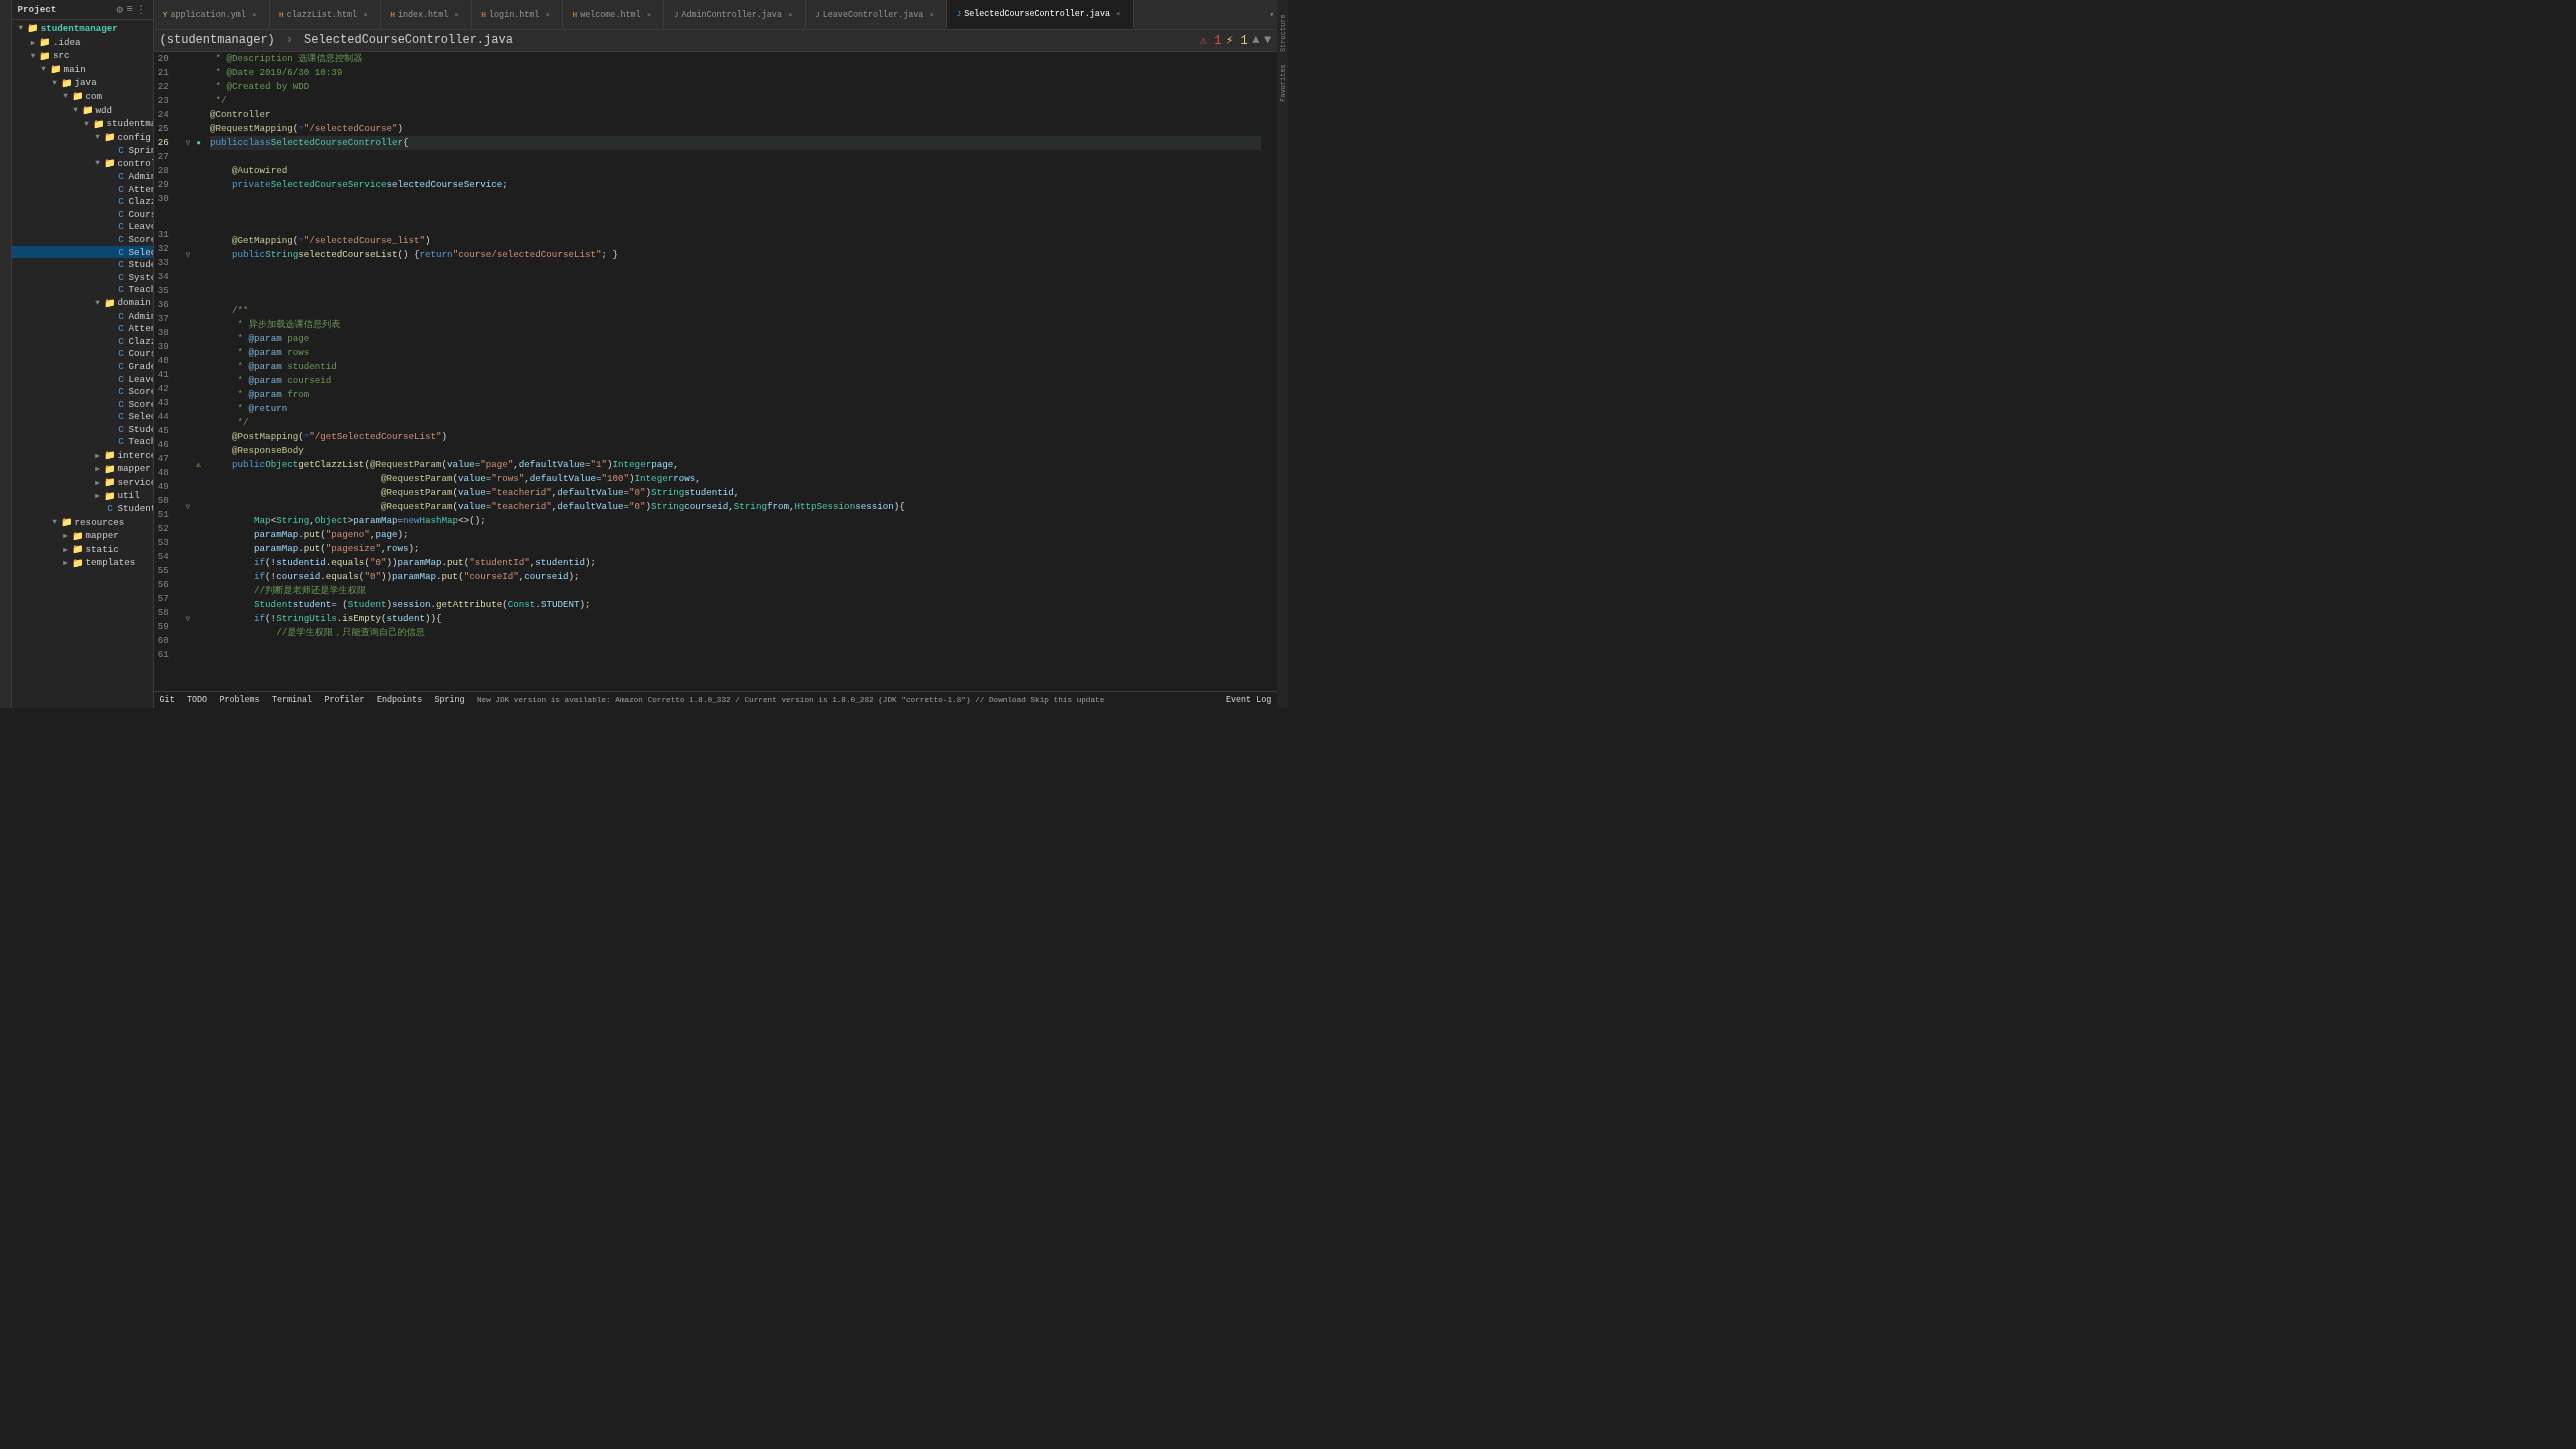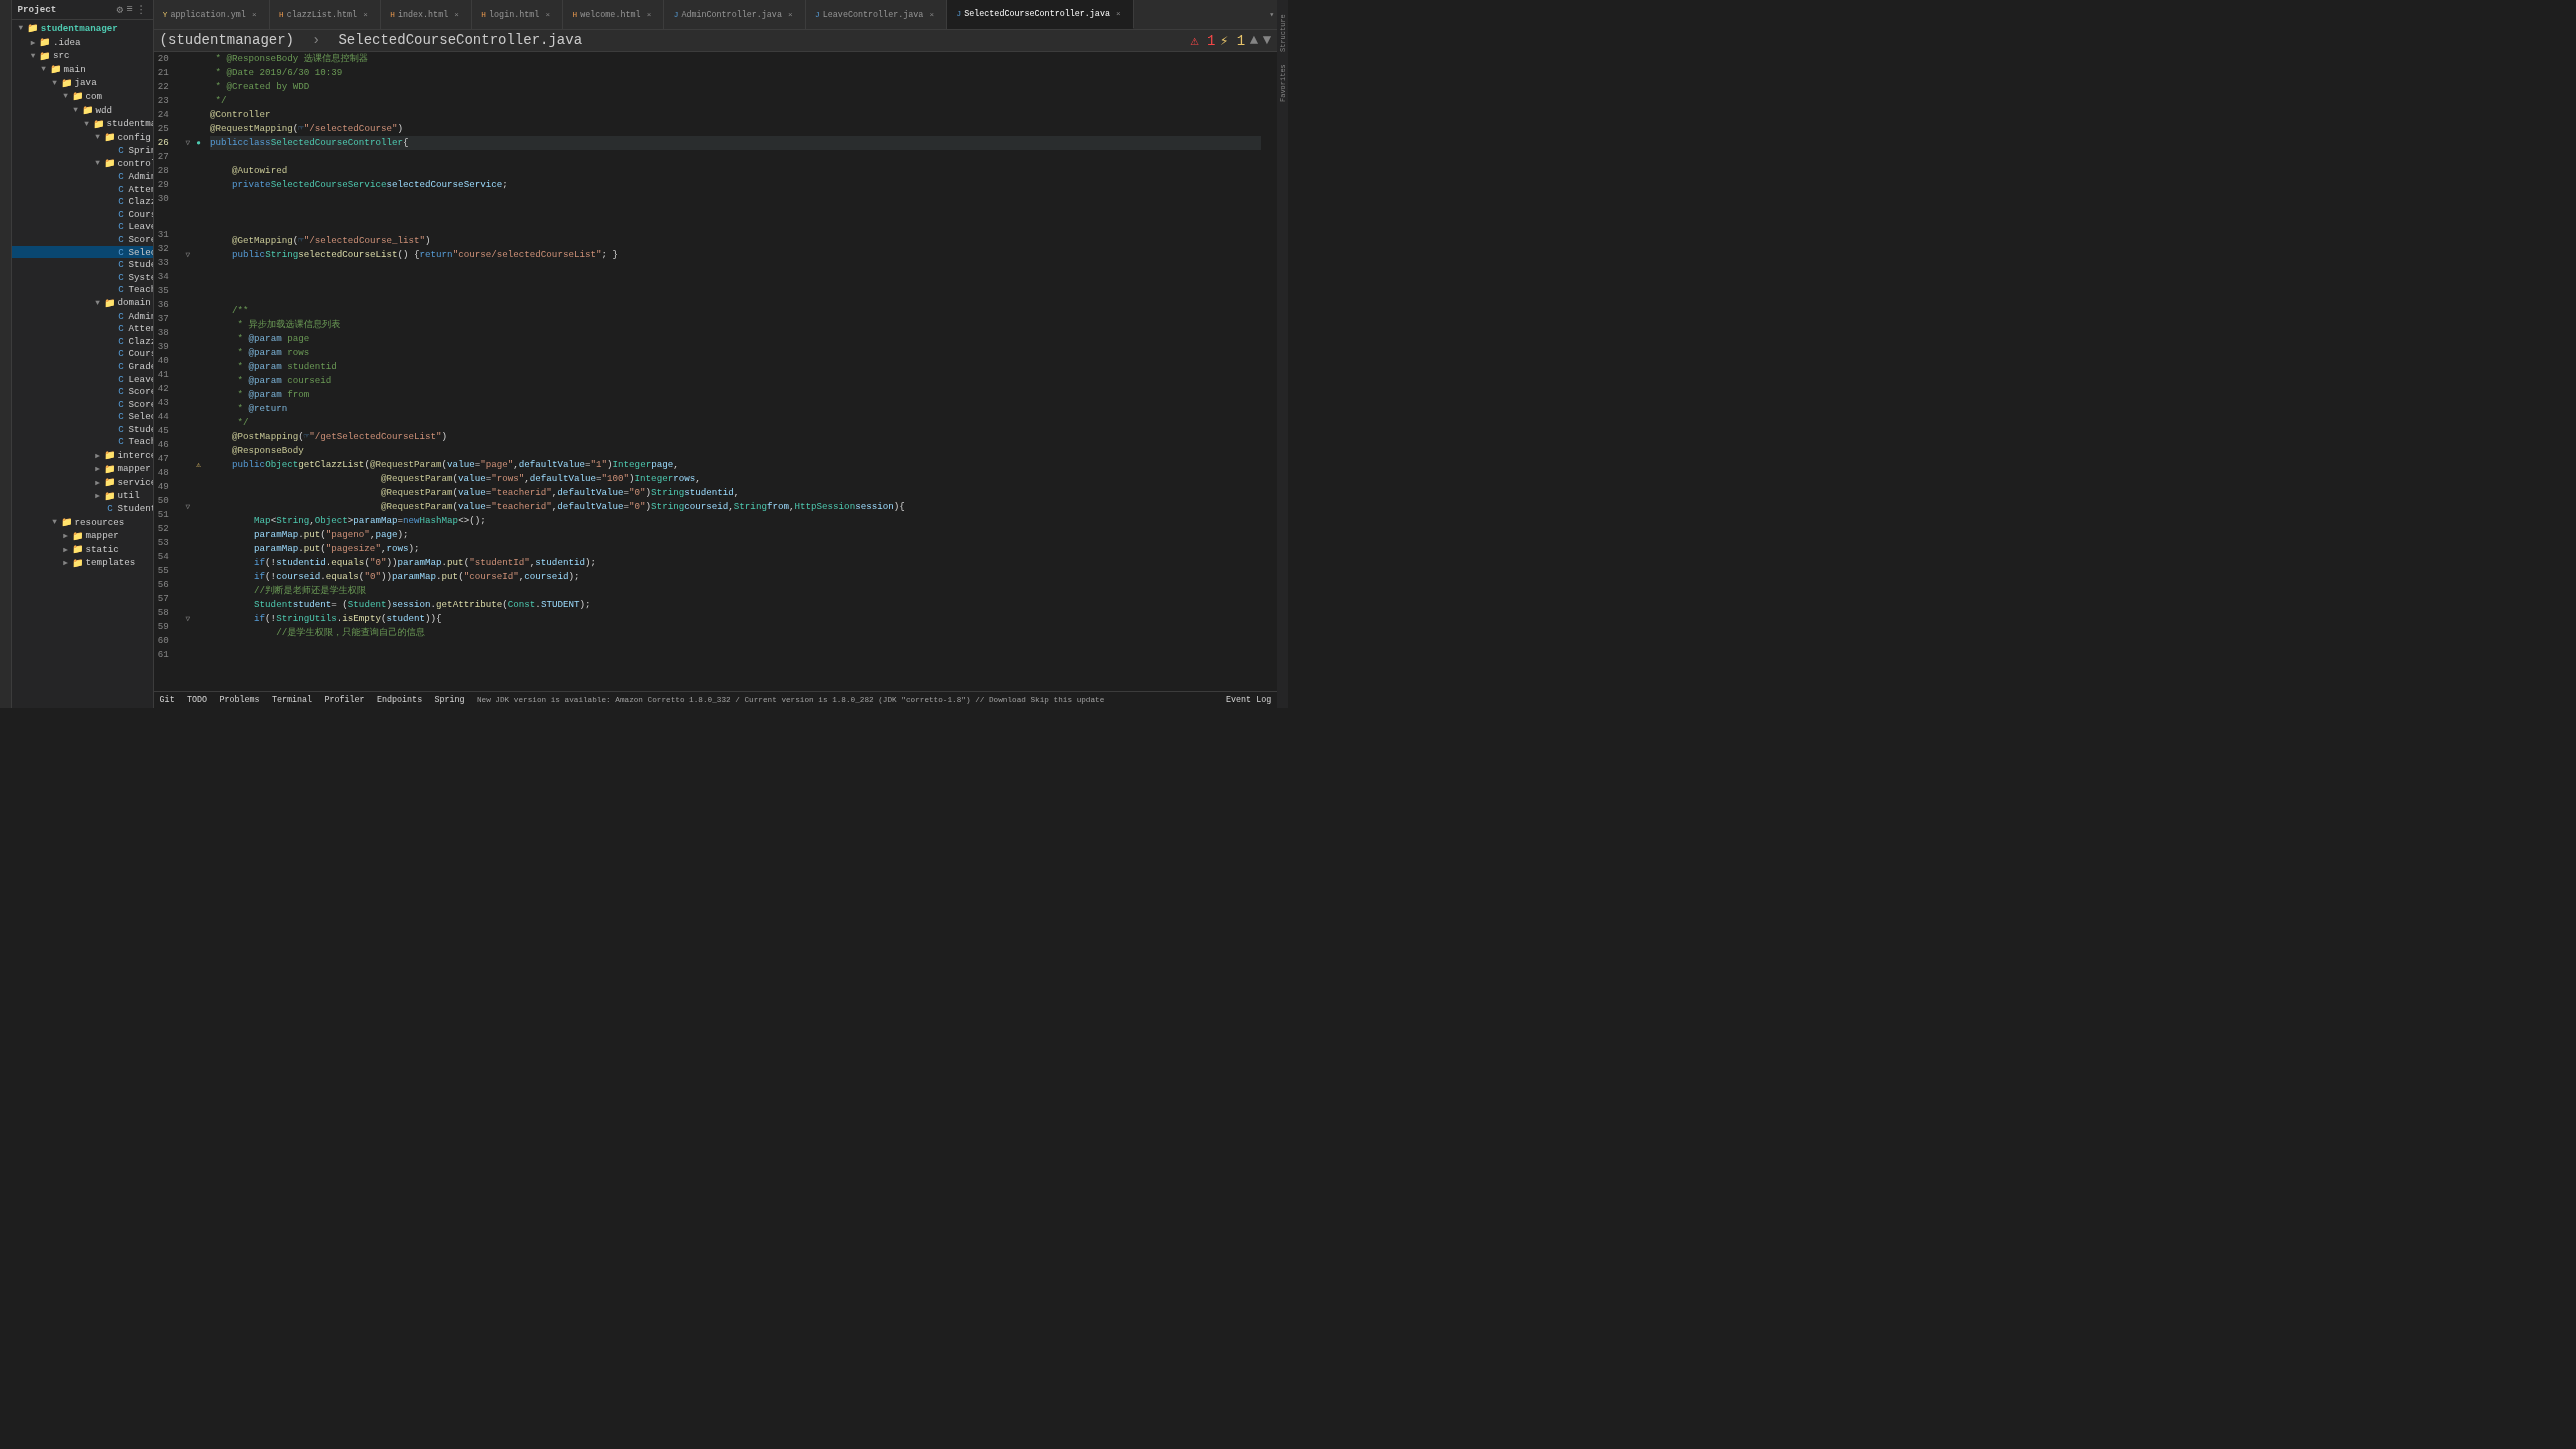--- a/index.html
+++ b/index.html
@@ -155,22 +155,22 @@
     }
 
     
     .editor-toolbar {
       display: flex;
       align-items: center;
       background: #2d2d2d;
       border-bottom: 0.8px solid #3c3c3c;
       height: 21.5px;
       padding: 0 6.1px;
-      gap: 18px;
-      font-size: 14px;
+      gap: 11px;
+      font-size: 12px;
       color: #858585;
     }
     .breadcrumb-item { color: #cccccc; }
     .breadcrumb-sep { color: #858585; }
 
     
     .code-editor {
       display: flex;
       flex: 1;
       overflow: hidden;
@@ -683,21 +683,21 @@
               <div style="height:14px;"> </div>
               <div style="height:14px;"> </div>
               <div style="height:14px;"> </div>
               <div style="height:14px;"> </div>
               <div style="height:14px;"> </div>
               <div style="height:14px;"> </div>
             </div>
 
             <div class="code-content">
 
-              <div class="code-line"><span class="comment"> * @ResponseBody 选课信息控制器</span></div>
+              <div class="code-line"><span class="comment"> * @Description 选课信息控制器</span></div>
 
               <div class="code-line"><span class="comment"> * @Date 2019/6/30 10:39</span></div>
 
               <div class="code-line"><span class="comment"> * @Created by WDD</span></div>
 
               <div class="code-line"><span class="comment"> */</span></div>
 
               <div class="code-line"><span class="annotation">@Controller</span></div>
 
               <div class="code-line"><span class="annotation">@RequestMapping</span><span class="op">(</span><span style="color:#569cd6;">☞</span><span class="string">"/selectedCourse"</span><span class="op">)</span></div>

